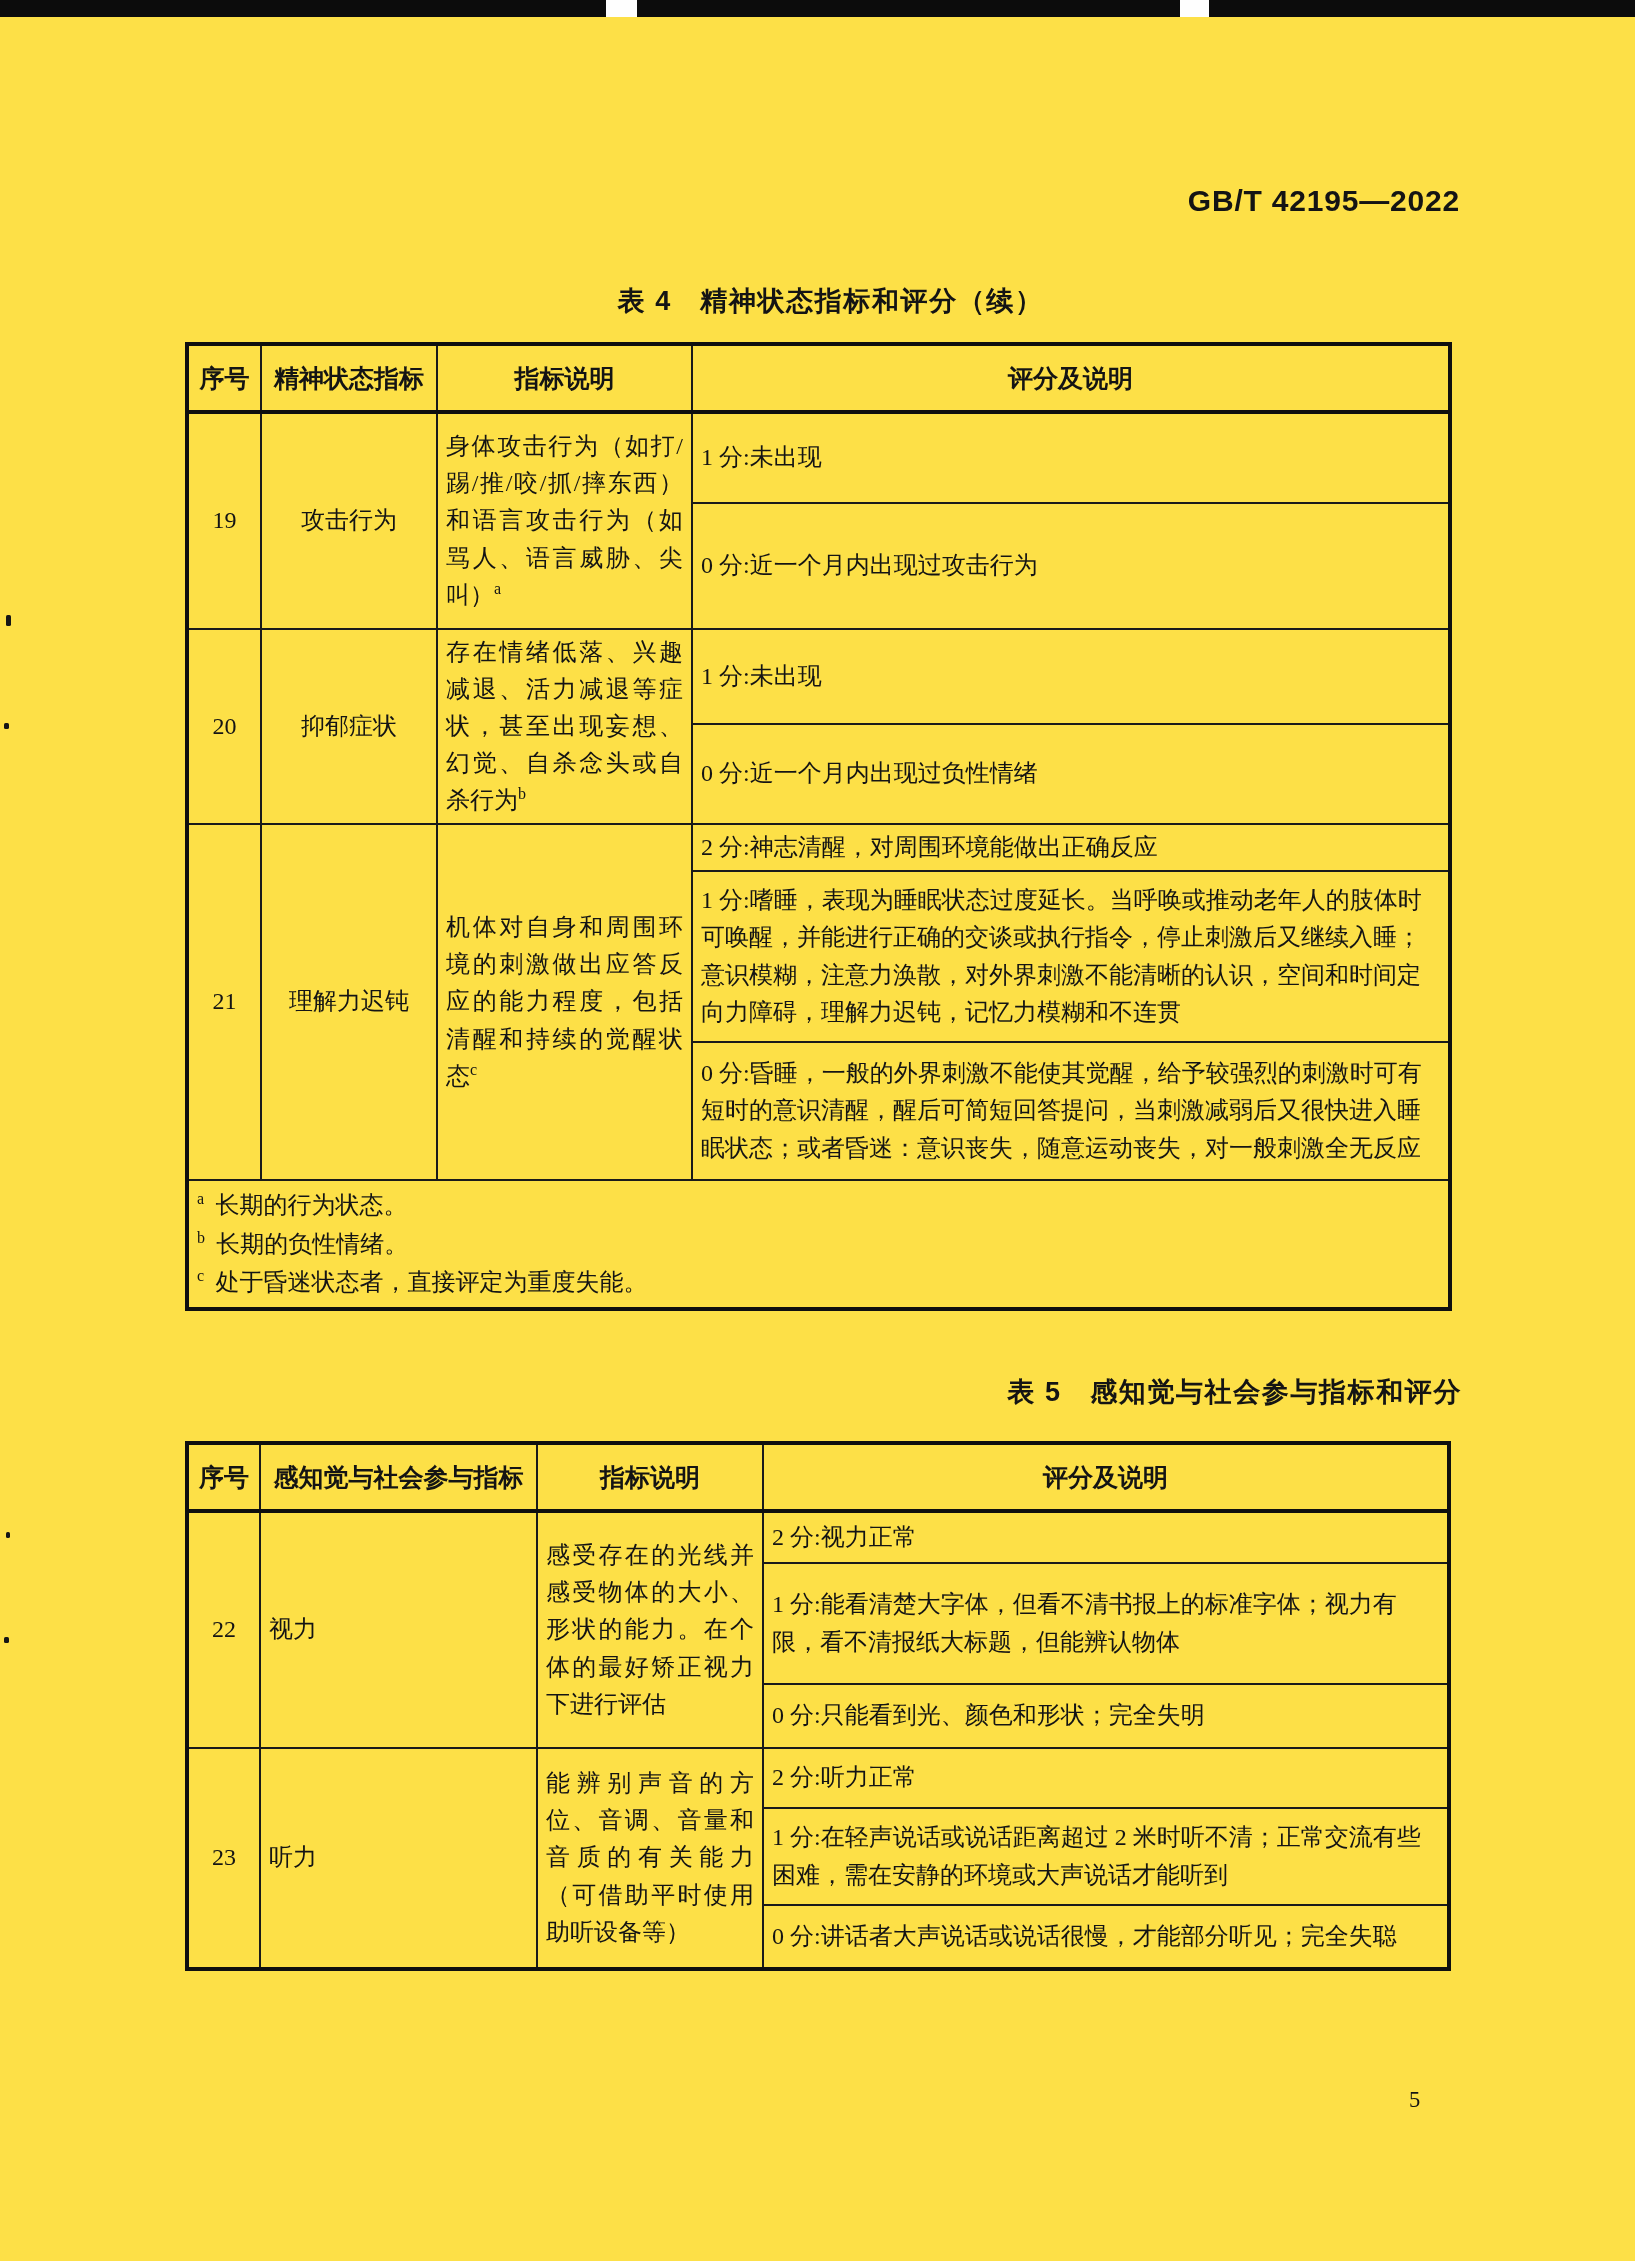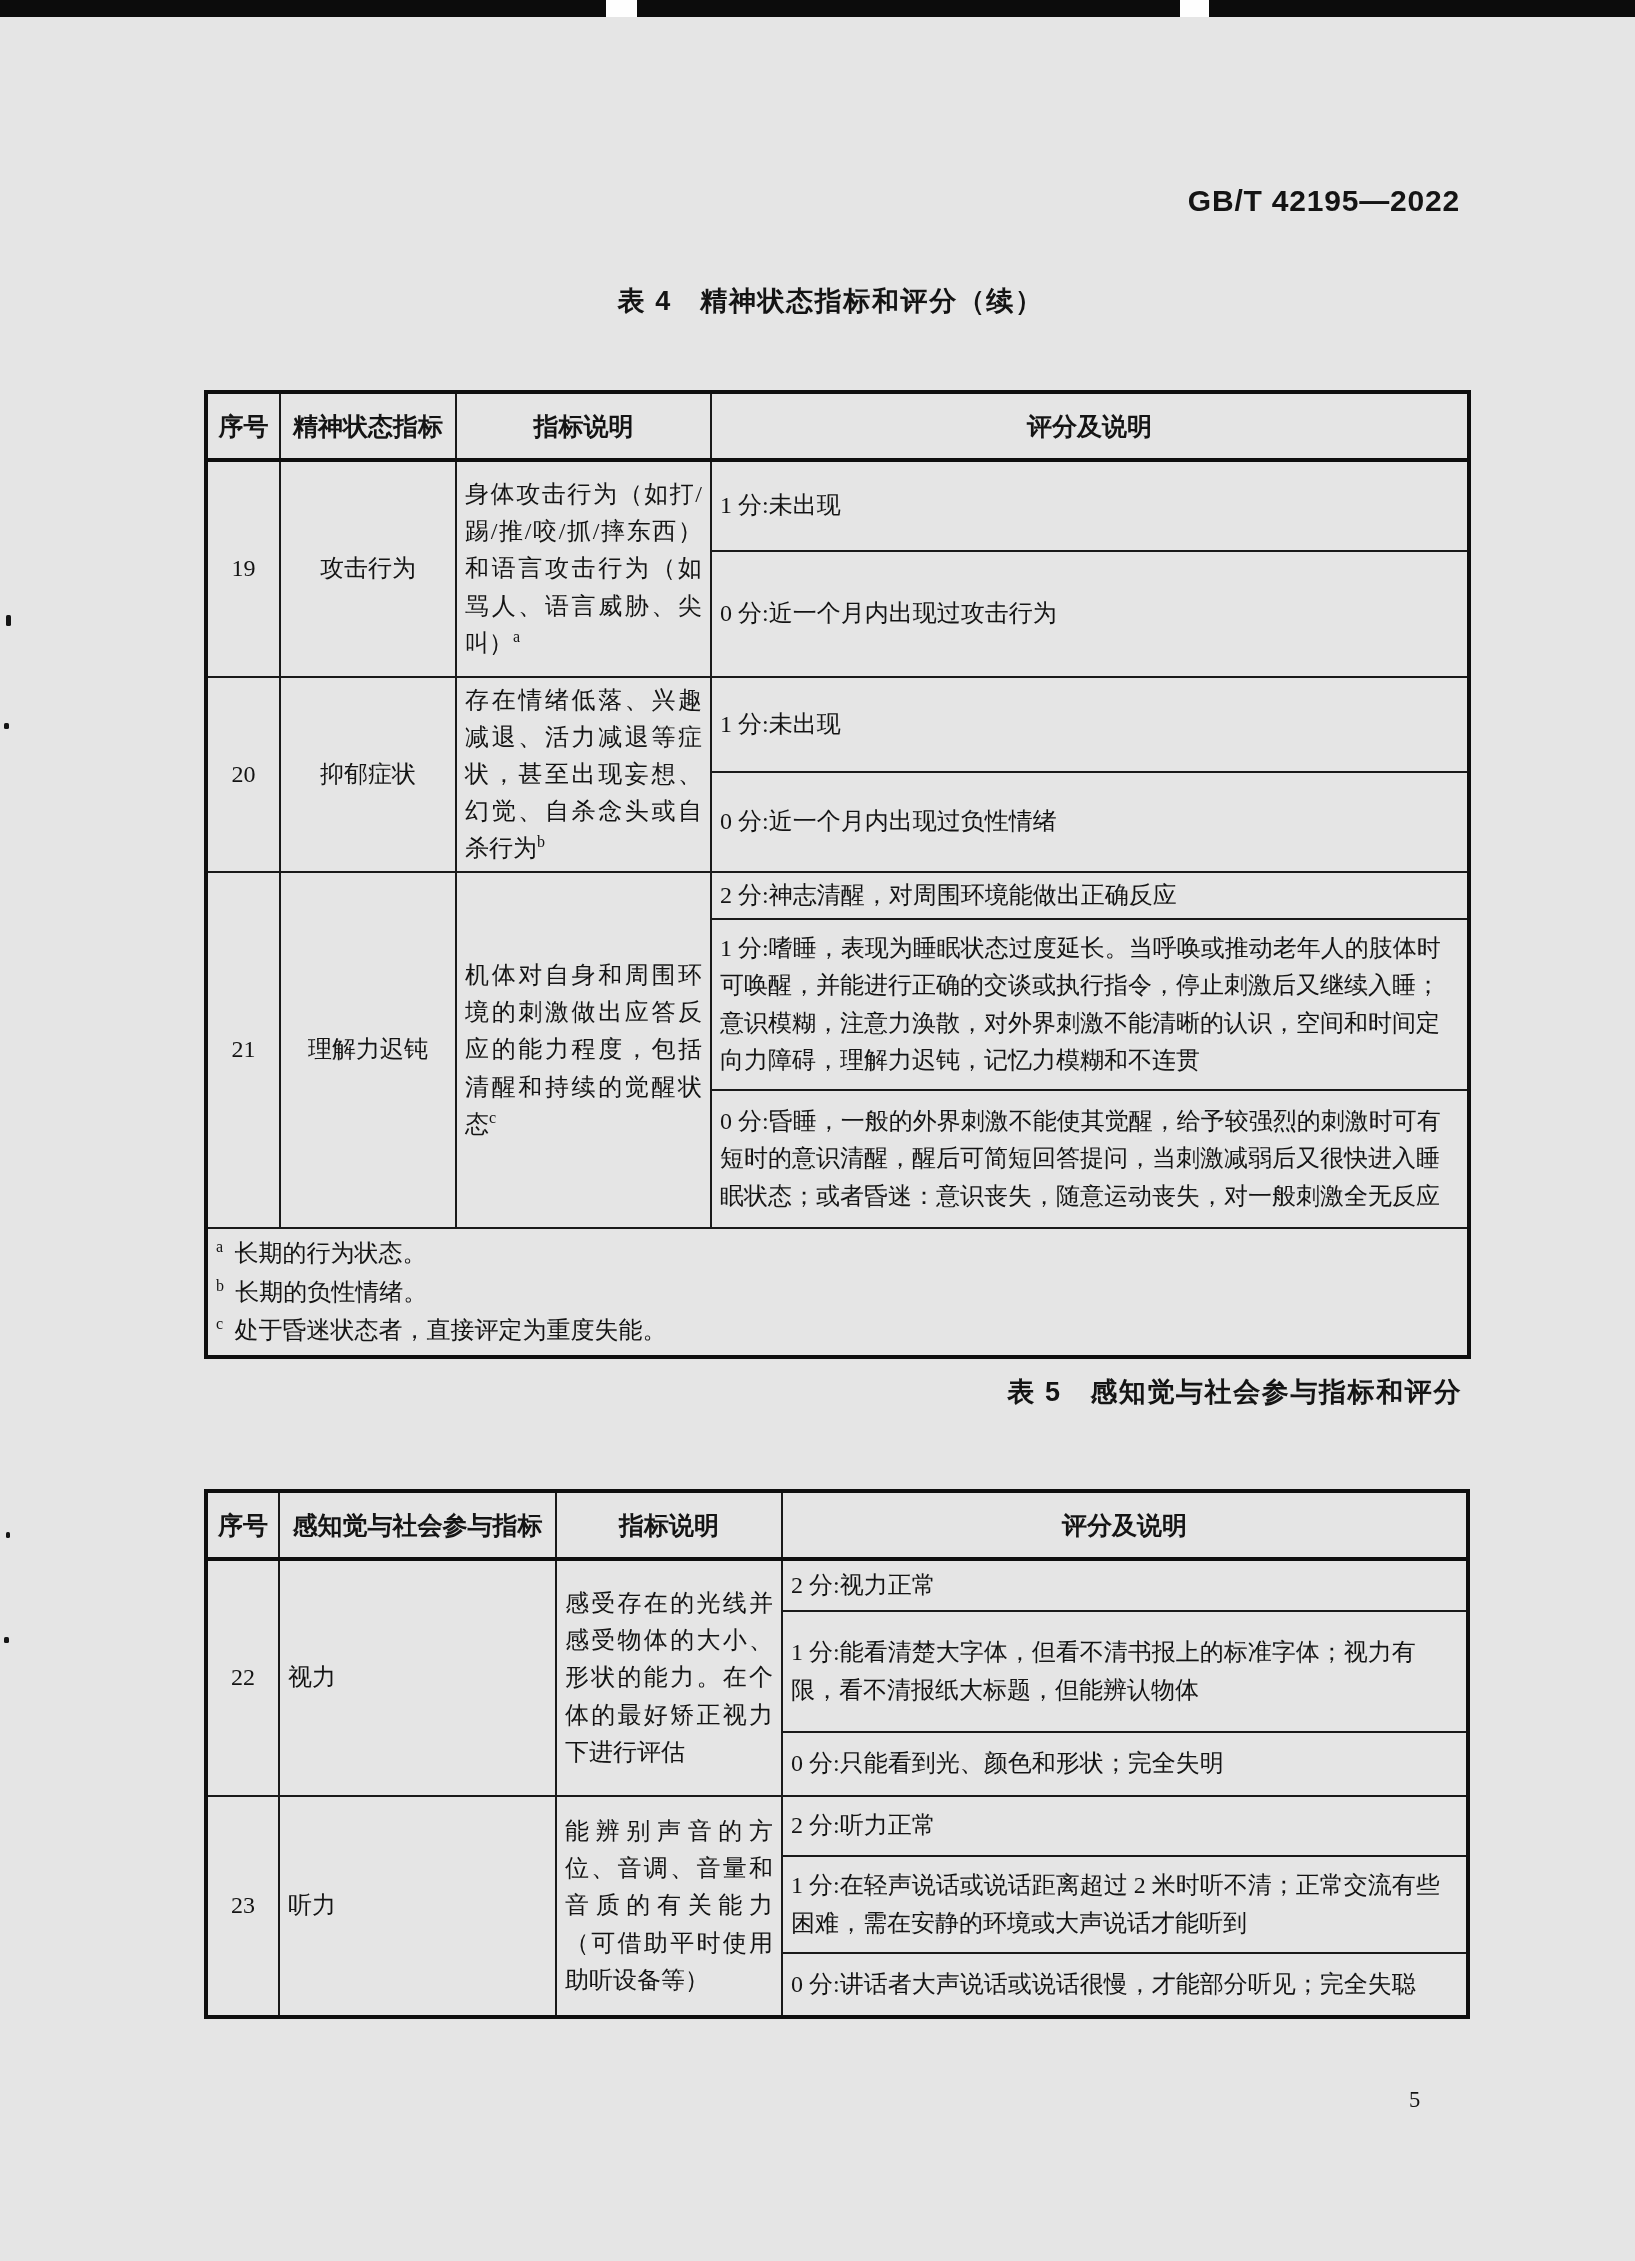--- a/index.html
+++ b/index.html
@@ -1,19 +1,19 @@
 <!DOCTYPE html>
 <html style="font-size:13px"><head>
 <meta charset="utf-8">
 <style>
   html,body{margin:0;padding:0;background:#888;}
   .page{
     position:relative;
     width:1636px;height:2261px;
-    background:#e5e5e5;
+    background:#fde047;
     font-family:"Liberation Serif","DejaVu Serif",serif;
     color:#141414;
     overflow:hidden;
   }
   .topbar{position:absolute;left:0;top:0;width:1636px;height:17px;background:#0c0c0c;}
   .topbar-gap{position:absolute;top:0;height:17px;background:#fefefe;}
   .gap1{left:606px;width:31px;}
   .gap2{left:1180px;width:29px;}
   .std-code{
     position:absolute;top:184px;right:176px;
@@ -22,24 +22,24 @@
   }
   .tbl-title{
     position:absolute;left:199px;width:1263px;
     text-align:center;
     font-family:"Liberation Sans","DejaVu Sans",sans-serif;
     font-weight:700;font-size:27px;letter-spacing:1.6px;
   }
   .t4-title{top:283px;}
   .t5-title{top:1374px;text-align:right;}
   table.std{
-    position:absolute;left:204px;
+    position:absolute;left:185px;
     border-collapse:collapse;table-layout:fixed;
     width:1263px;
-    font-size:24px;line-height:1.55;margin-top:48px;
+    font-size:24px;line-height:1.55;
   }
   .t4{top:342px;}
   .t5{top:1441px;}
   table.std td,table.std th{
     border:2.4px solid #1a1a1a;
     vertical-align:middle;
     padding:3.2px 8px;
     box-sizing:border-box;
   }
   table.std{border:4px solid #0f0f0f;}

